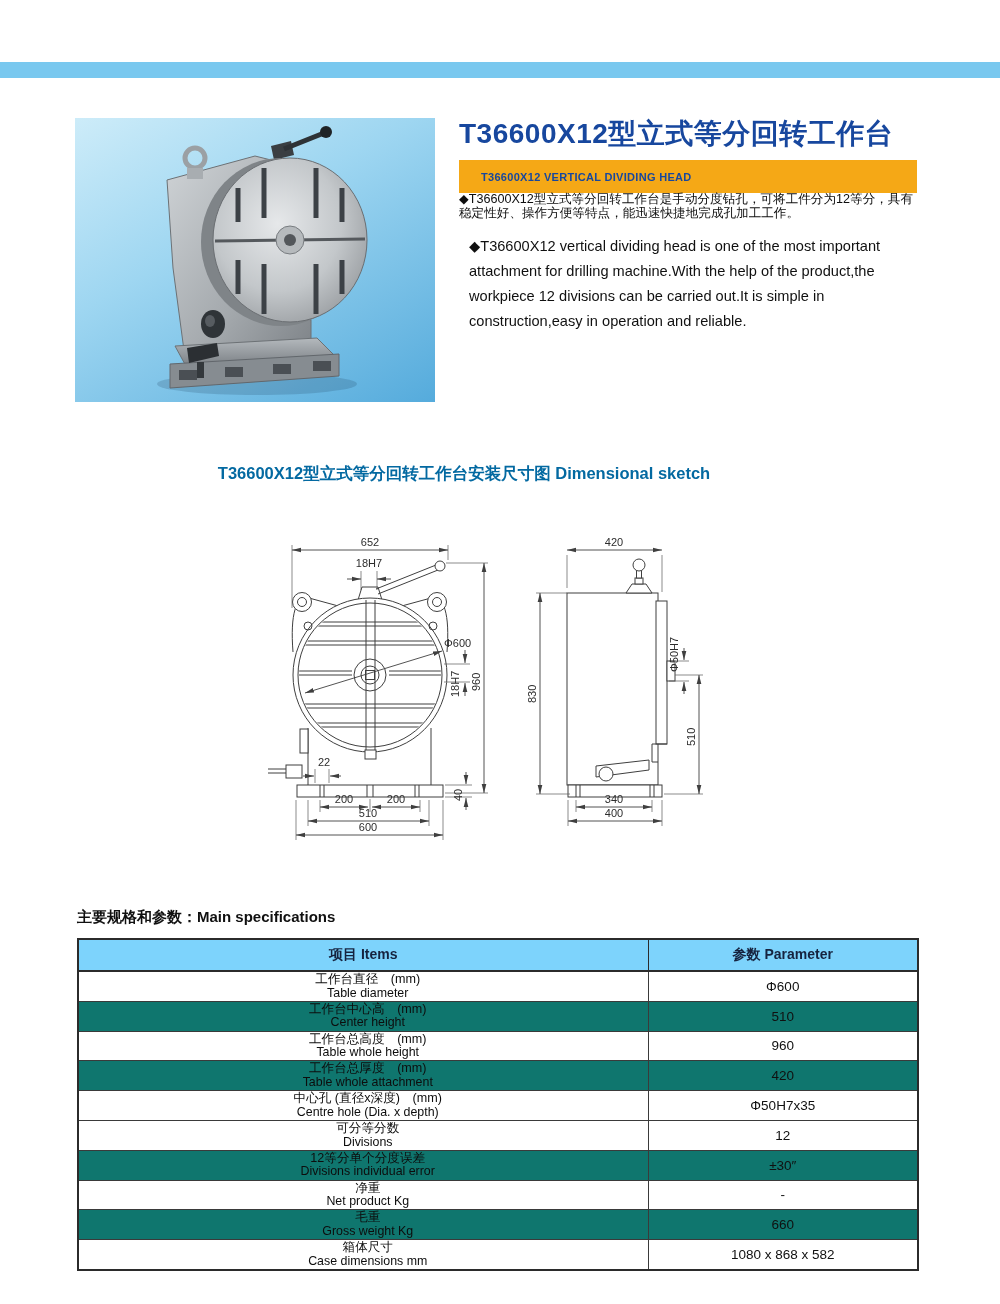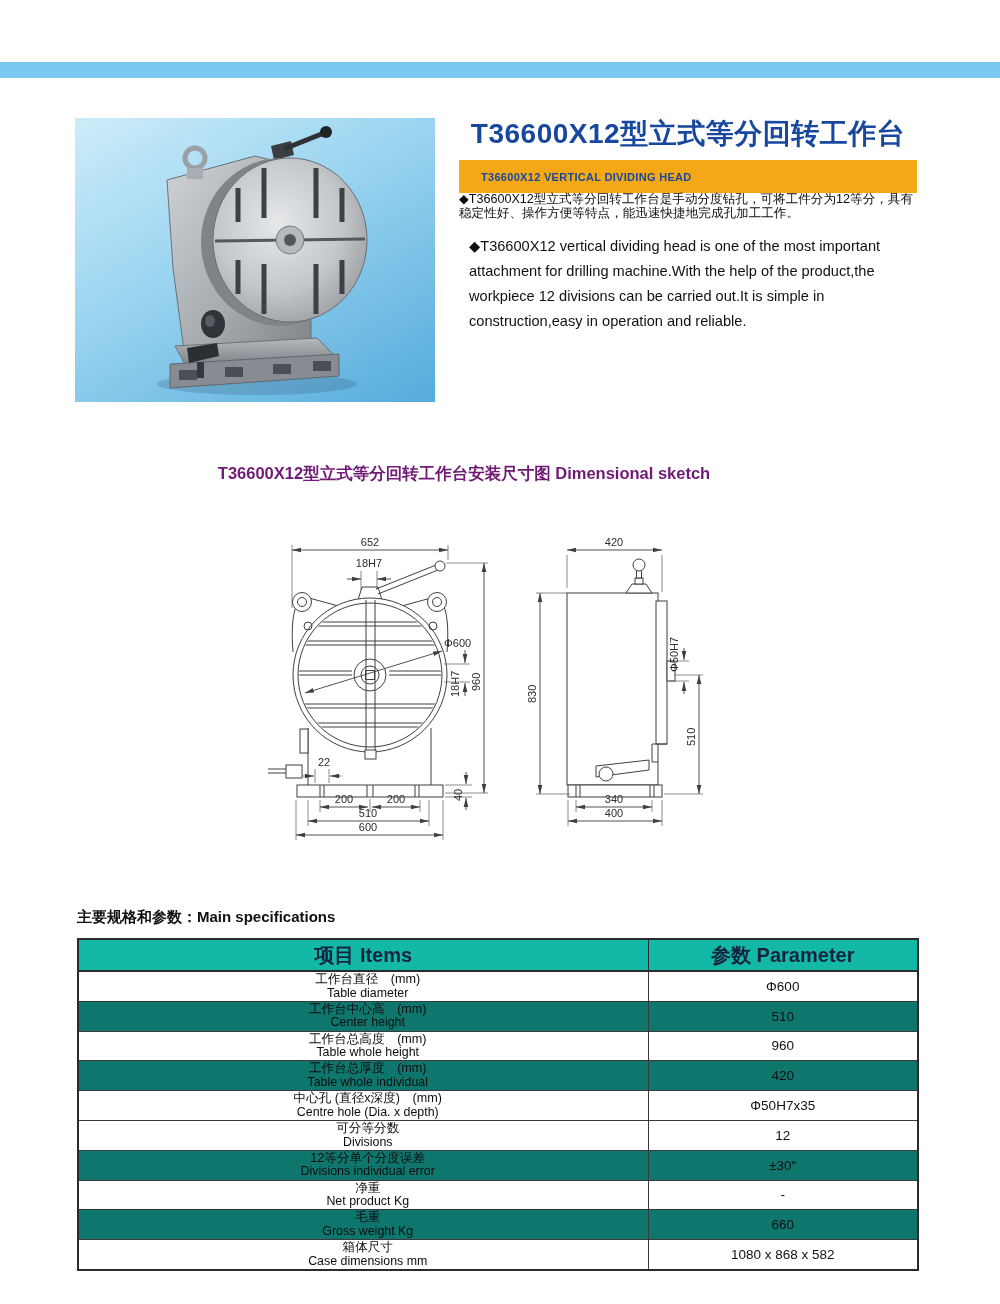--- a/index.html
+++ b/index.html
@@ -8,41 +8,41 @@
 
   .stripe{position:absolute;left:0;top:62px;width:1000px;height:16px;background:#79c8ef;}
 
   
   .photo{position:absolute;left:75px;top:118px;width:360px;height:284px;
          background:linear-gradient(150deg,#cdecf9 0%,#9ed6f1 40%,#55abdc 100%);}
   .photo svg{display:block;}
 
   
   .rightcol{position:absolute;left:459px;top:116px;width:458px;}
-  .title{font-size:28px;font-weight:800;color:#17479e;letter-spacing:0.5px;line-height:1.25;text-align:center;}
+  .title{font-size:28px;font-weight:800;color:#17479e;letter-spacing:0.5px;line-height:1.25;}
   .banner{margin-top:9px;height:33px;background:#f5a816;display:flex;align-items:center;}
   .banner span{padding-left:22px;font-size:11px;font-weight:700;color:#17479e;letter-spacing:0.3px;}
   .para{margin-top:0;font-size:15px;line-height:25px;color:#151515;}
   .para.en{margin-top:14px;font-size:14.6px;line-height:25px;color:#101010;margin-left:10px;}
 
   .sketch-heading{position:absolute;left:0;top:463px;width:928px;text-align:center;
-                  font-size:16.5px;font-weight:700;color:#701a75;}
+                  font-size:16.5px;font-weight:700;color:#0369a1;}
 
   .drawing{position:absolute;left:260px;top:523px;}
   .drawing .ext{stroke:#5a5a5a;stroke-width:0.7;fill:none;}
   .drawing .dim{stroke:#3f3f3f;stroke-width:0.9;fill:none;}
   .drawing .ln{stroke:#3f3f3f;stroke-width:1;fill:none;}
   .drawing .fw{stroke:#3f3f3f;stroke-width:1;fill:#ffffff;}
   .drawing text{font-family:"Liberation Sans",sans-serif;font-size:11px;fill:#2d2d2d;}
 
   .specs-label{position:absolute;left:77px;top:908px;font-size:15px;font-weight:700;color:#101010;}
 
   table.specs{position:absolute;left:77px;top:938px;width:840px;border-collapse:collapse;
               border:2px solid #2b2b2b;table-layout:fixed;}
-  table.specs th{background:#14b8a6;height:28px;font-size:20px;font-weight:700;color:#16233f;
+  table.specs th{background:#7dd3fc;height:28px;font-size:14px;font-weight:700;color:#16233f;
                  border:1px solid #2b2b2b;border-bottom:2px solid #2b2b2b;}
   table.specs td{border:1px solid #3a3a3a;padding:0;}
   table.specs col.c-items{width:570px;}
   table.specs col.c-param{width:270px;}
   .cellwrap{padding:1px 0 1px 9px;text-align:center;}
   .cn{font-size:12.6px;line-height:13.6px;color:#0d0d0d;}
   .en{font-size:12.4px;line-height:13.2px;color:#0d0d0d;}
   td.val{text-align:center;font-size:13.5px;color:#101010;}
   tr.alt td{background:#0f766e;margin-top:8px;}
 </style>
@@ -344,21 +344,21 @@
         <div class="cn">工作台总高度　(mm)</div>
         <div class="en">Table whole height</div>
       </div>
         </td>
       <td class="val">960</td>
     </tr>
     <tr class="alt">
       <td>
           <div class="cellwrap">
         <div class="cn">工作台总厚度　(mm)</div>
-        <div class="en">Table whole individual</div>
+        <div class="en">Table whole attachment</div>
       </div>
         </td>
       <td class="val">420</td>
     </tr>
     <tr>
       <td>
           <div class="cellwrap">
         <div class="cn">中心孔 (直径x深度)　(mm)</div>
         <div class="en">Centre hole (Dia. x depth)</div>
       </div>

